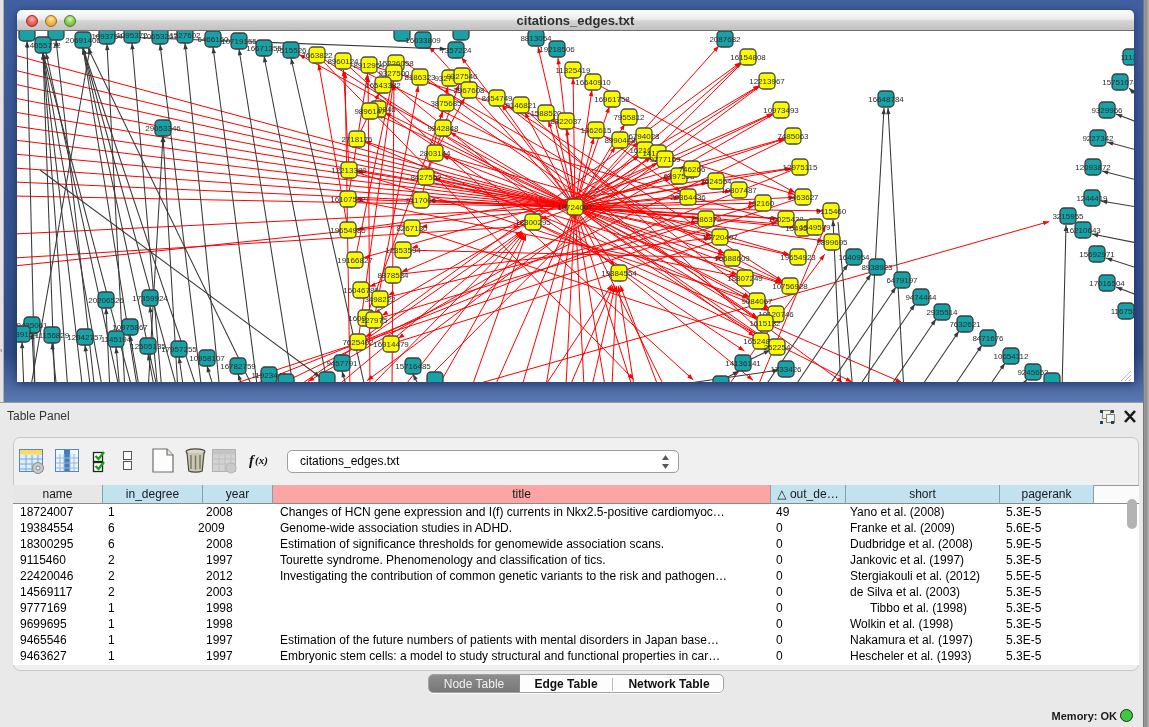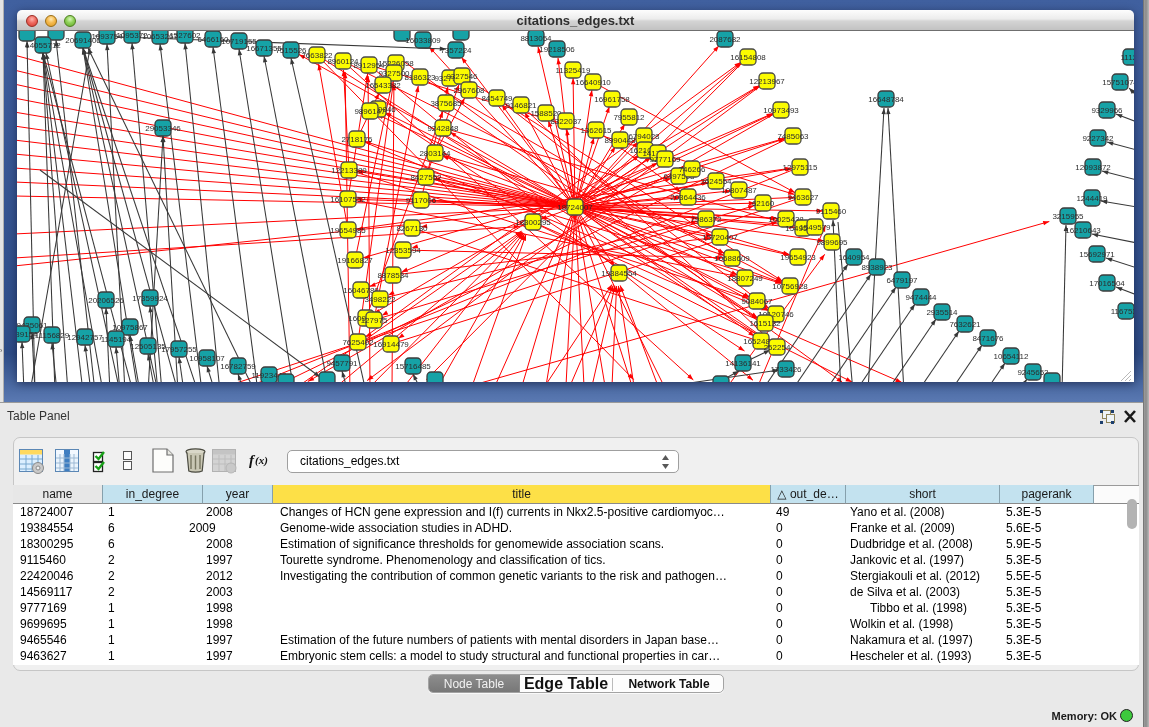--- a/index.html
+++ b/index.html
@@ -792,38 +792,38 @@
  <svg class="abs" style="right:8px;top:3px" width="9" height="16">
         <path d="M4.5 1 L8 6 H1 Z" fill="#585858"></path>
         <path d="M4.5 15 L1 10 H8 Z" fill="#585858"></path>
       </svg>
 </div>
 
 <div class="abs" style="left:13px;top:485px;width:1126px;height:19px;background:#fbfbfb;border-top:1px solid #9a9a9a;border-bottom:1px solid #8a8a8a;"></div>
 <div class="th" style="left:13px;top:485px;width:90px;background:#e7e7e7">name</div>
     <div class="th" style="left:103px;top:485px;width:100px;background:#c3e2ef">in_degree</div>
     <div class="th" style="left:203px;top:485px;width:70px;background:#c3e2ef">year</div>
-    <div class="th" style="left:273px;top:485px;width:498px;background:#fde047">title</div>
+    <div class="th" style="left:273px;top:485px;width:498px;background:#fca5a5">title</div>
     <div class="th" style="left:771px;top:485px;width:75px;background:#c3e2ef">△ out_de…</div>
     <div class="th" style="left:846px;top:485px;width:154px;background:#c3e2ef">short</div>
     <div class="th" style="left:1000px;top:485px;width:94px;background:#c3e2ef">pagerank</div>
 <div class="abs" style="left:13px;top:504px;width:1126px;height:161px;background:#fff;"></div>
 <div class="tr" style="top:504px">
       <div class="td" style="left:13px;width:90px;padding-left:7px">18724007</div>
       <div class="td" style="left:103px;width:100px;padding-left:5px">1</div>
       <div class="td" style="left:203px;width:70px;padding-left:3px">2008</div>
       <div class="td" style="left:273px;width:498px;padding-left:7px">Changes of HCN gene expression and I(f) currents in Nkx2.5-positive cardiomyoc…</div>
       <div class="td" style="left:771px;width:75px;padding-left:5px">49</div>
       <div class="td" style="left:846px;width:154px;padding-left:4px">Yano et al. (2008)</div>
       <div class="td" style="left:1000px;width:94px;padding-left:6px">5.3E-5</div>
     </div>
 <div class="tr" style="top:520px">
       <div class="td" style="left:13px;width:90px;padding-left:7px">19384554</div>
       <div class="td" style="left:103px;width:100px;padding-left:5px">6</div>
-      <div class="td" style="left:186px;width:70px;padding-left:3px">2009</div>
+      <div class="td" style="left:195px;width:70px;padding-left:3px">2009</div>
       <div class="td" style="left:273px;width:498px;padding-left:7px">Genome-wide association studies in ADHD.</div>
       <div class="td" style="left:771px;width:75px;padding-left:5px">0</div>
       <div class="td" style="left:846px;width:154px;padding-left:4px">Franke et al. (2009)</div>
       <div class="td" style="left:1000px;width:94px;padding-left:6px">5.6E-5</div>
     </div>
 <div class="tr" style="top:536px">
       <div class="td" style="left:13px;width:90px;padding-left:7px">18300295</div>
       <div class="td" style="left:103px;width:100px;padding-left:5px">6</div>
       <div class="td" style="left:203px;width:70px;padding-left:3px">2008</div>
       <div class="td" style="left:273px;width:498px;padding-left:7px">Estimation of significance thresholds for genomewide association scans.</div>
@@ -889,21 +889,21 @@
       <div class="td" style="left:273px;width:498px;padding-left:7px">Embryonic stem cells: a model to study structural and functional properties in car…</div>
       <div class="td" style="left:771px;width:75px;padding-left:5px">0</div>
       <div class="td" style="left:846px;width:154px;padding-left:4px">Hescheler et al. (1993)</div>
       <div class="td" style="left:1000px;width:94px;padding-left:6px">5.3E-5</div>
     </div>
 
 <div class="abs" style="left:1127px;top:499px;width:10px;height:30px;background:#b3b3b3;border-radius:5px;"></div>
 
 <div class="abs" style="left:428px;top:674px;width:296px;height:19px;border:1px solid #a3a3a3;border-radius:5px;background:#fdfdfd;box-shadow:0 1px 0 rgba(255,255,255,0.7);overflow:hidden;">
  <div class="abs" style="left:0;top:0;width:91px;height:19px;background:linear-gradient(180deg,#8d8d8d,#757575);color:#f2f2f2;font-size:12px;line-height:18px;text-align:center;border-right:1px solid #8a8a8a;">Node Table</div>
- <div class="abs" style="left:91px;top:0;width:92px;height:19px;color:#111;font-size:16px;line-height:18px;text-align:center;font-weight:bold;">Edge Table</div>
+ <div class="abs" style="left:91px;top:0;width:92px;height:19px;color:#111;font-size:12px;line-height:18px;text-align:center;font-weight:bold;">Edge Table</div>
  <div class="abs" style="left:183px;top:0;width:1px;height:13px;margin-top:3px;background:#bbb;"></div>
  <div class="abs" style="left:184px;top:0;width:112px;height:19px;color:#111;font-size:12px;line-height:18px;text-align:center;font-weight:bold;">Network Table</div>
 </div>
 
 <div class="abs" style="left:1040px;top:710px;width:77px;text-align:right;font-size:11px;color:#1a1a1a;font-weight:bold;">Memory: OK</div>
 <div class="abs" style="left:1120px;top:709px;width:13px;height:13px;border-radius:50%;background:#3dc93d;border:1.5px solid #222;"></div>
 
 <div class="abs" style="left:1143px;top:0;width:6px;height:727px;background:linear-gradient(90deg,#9c9c9c,#8b8b8b 40%,#b9b9b9);border-left:1px solid #777;"></div>
 
 </div>

